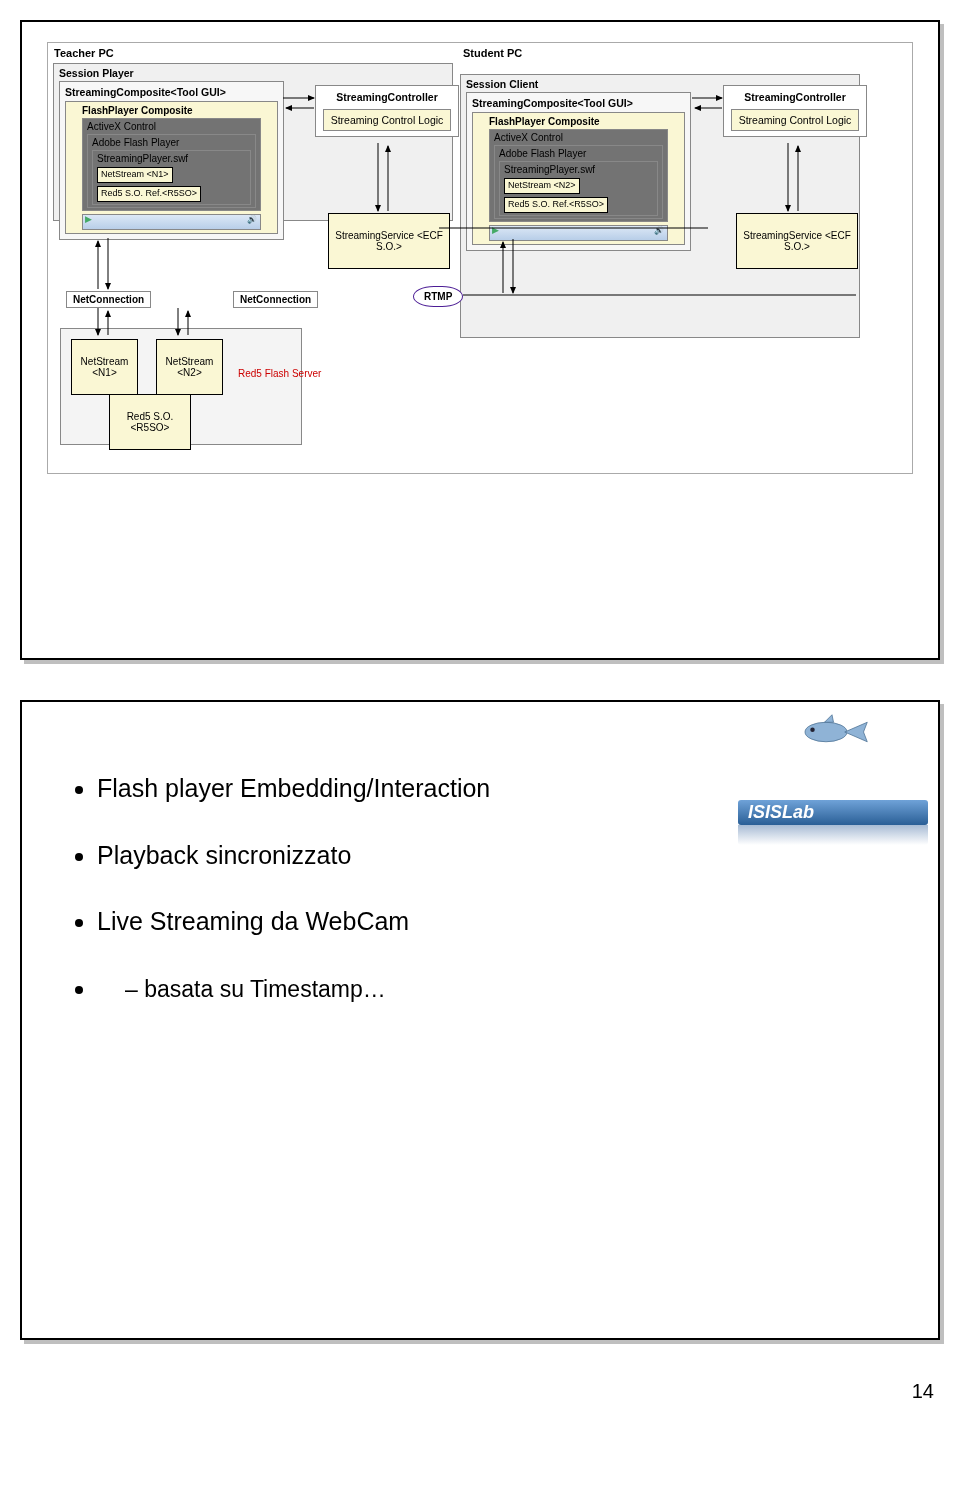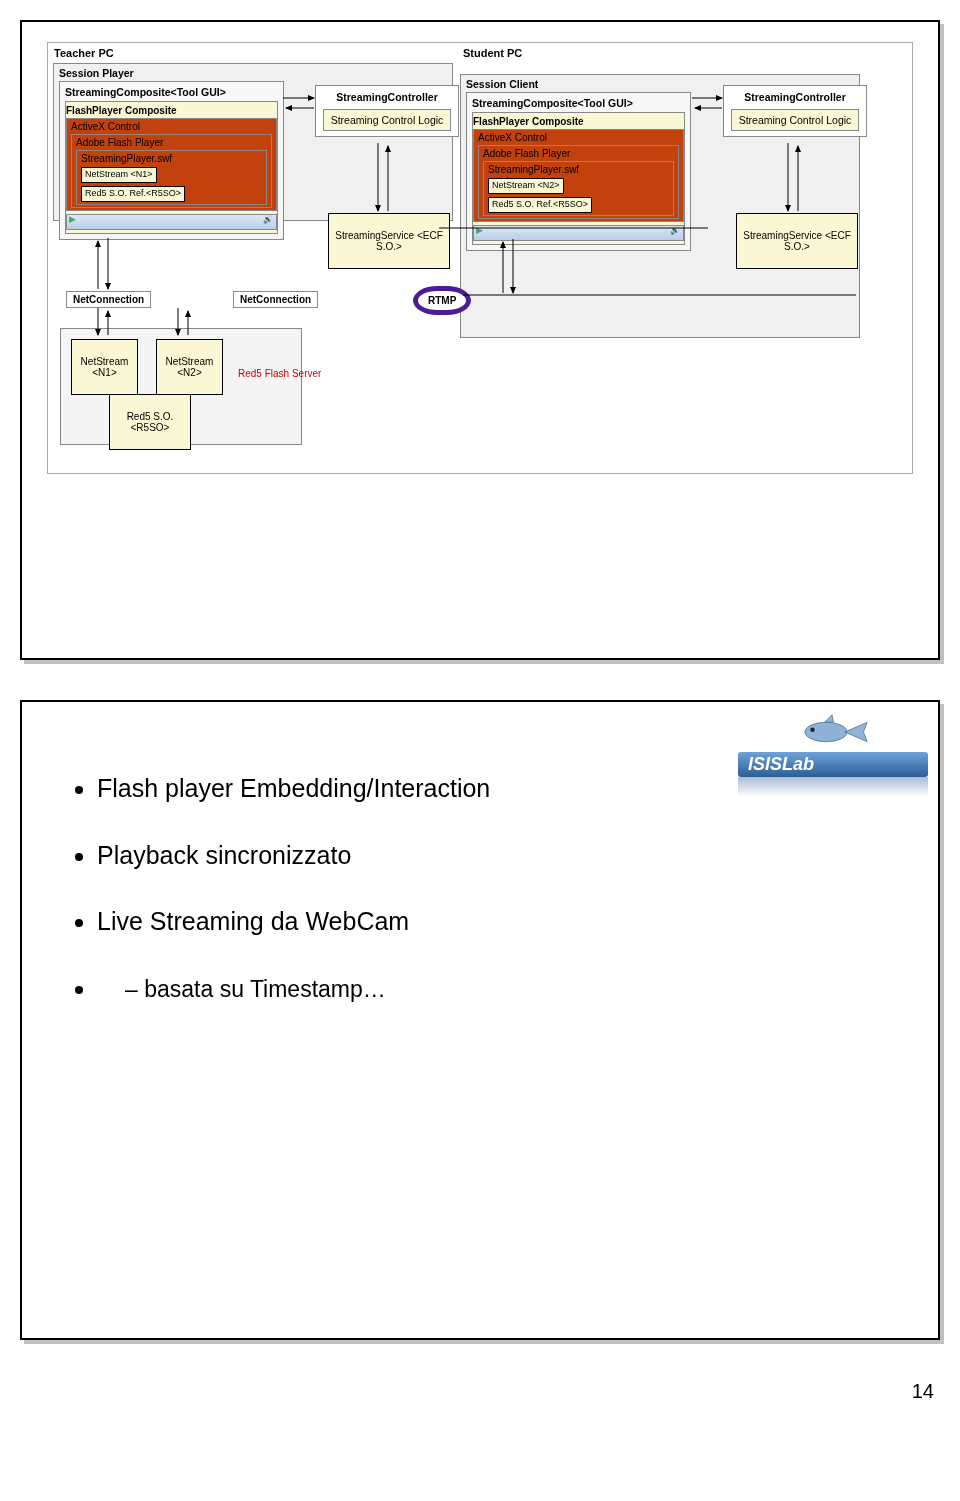--- a/index.html
+++ b/index.html
@@ -46,54 +46,54 @@
   }
   .pane{
     border:1px solid #888;
     background:#f7f7f7;
     padding:4px 5px 5px 5px;
     margin-top:2px;
     box-sizing:border-box;
   }
   .pane-title{font-weight:bold;font-size:10.5px;}
   .player-outer{
-    border:1px solid #888;background:#faf7d4;padding:3px 0;margin-top:3px;
+    border:1px solid #888;background:#faf7d4;padding:3px 16px;margin-top:3px;
   }
   .nested{
-    border:1px solid #888;background:#c2410c;padding:2px 4px;margin-top:2px;font-size:10px;
+    border:1px solid #888;background:#737373;padding:2px 4px;margin-top:2px;font-size:10px;
   }
   .small-box{
     border:1px solid #000;display:inline-block;padding:2px 3px;font-size:9px;text-align:center;margin-top:3px;line-height:1.1;
     background:#faf7d4;
   }
   .controller-box{
     position:absolute;border:1px solid #888;background:#fff;padding:5px 7px;font-size:10.5px;text-align:center;
   }
   .svc-box{
     position:absolute;border:1px solid #000;background:#faf7d4;padding:16px 5px;font-size:10px;text-align:center;
   }
   .player-bar{
     height:14px;background:linear-gradient(#dce8f6,#b8cee8);border:1px solid #888;margin-top:3px;position:relative;
   }
   .player-bar::before{content:"▶";position:absolute;left:2px;top:-1px;font-size:9px;color:#4a6;}
   .player-bar::after{content:"🔊";position:absolute;right:3px;top:0;font-size:8px;}
   .cloud{
-    position:absolute;border:5px solid #4c1d95;border-radius:50%/60%;padding:4px 10px;background:#fff;font-size:10px;font-weight:bold;
+    position:absolute;border:1px solid #4c1d95;border-radius:50%/60%;padding:4px 10px;background:#fff;font-size:10px;font-weight:bold;
   }
   .red-label{position:absolute;color:#c00;font-size:10px;text-align:center;line-height:1.1;}
   
   .brand{
     position:absolute;right:10px;top:10px;width:190px;
   }
   .brand-fish{
     width:75px;height:40px;margin:0 auto;display:block;
   }
   .brand-bar{
     background:linear-gradient(#6fa2d8,#2a5f96);color:#fff;font-weight:bold;font-style:italic;
-    border-radius:3px;padding:2px 10px;font-family:Arial,sans-serif;font-size:18px;text-align:left;
+    border-radius:3px;padding:2px 10px;font-family:Arial,sans-serif;font-size:18px;text-align:left;margin-top:48px;
   }
   .brand-shadow{
     background:linear-gradient(rgba(80,120,170,0.5),rgba(80,120,170,0));height:20px;border-radius:0 0 3px 3px;
   }
   .bullets{font-family:Verdana,Arial,sans-serif;font-size:25px;line-height:2.1;margin-top:40px;margin-left:10px;}
   .bullets li{margin-bottom:14px;}
   .sub{font-size:23px;list-style:none;margin-top:4px;padding-left:28px;}
   .sub li::before{content:"– ";}
   .page-num{
     text-align:right;font-family:Arial,sans-serif;font-size:20px;margin-top:8px;margin-right:6px;

